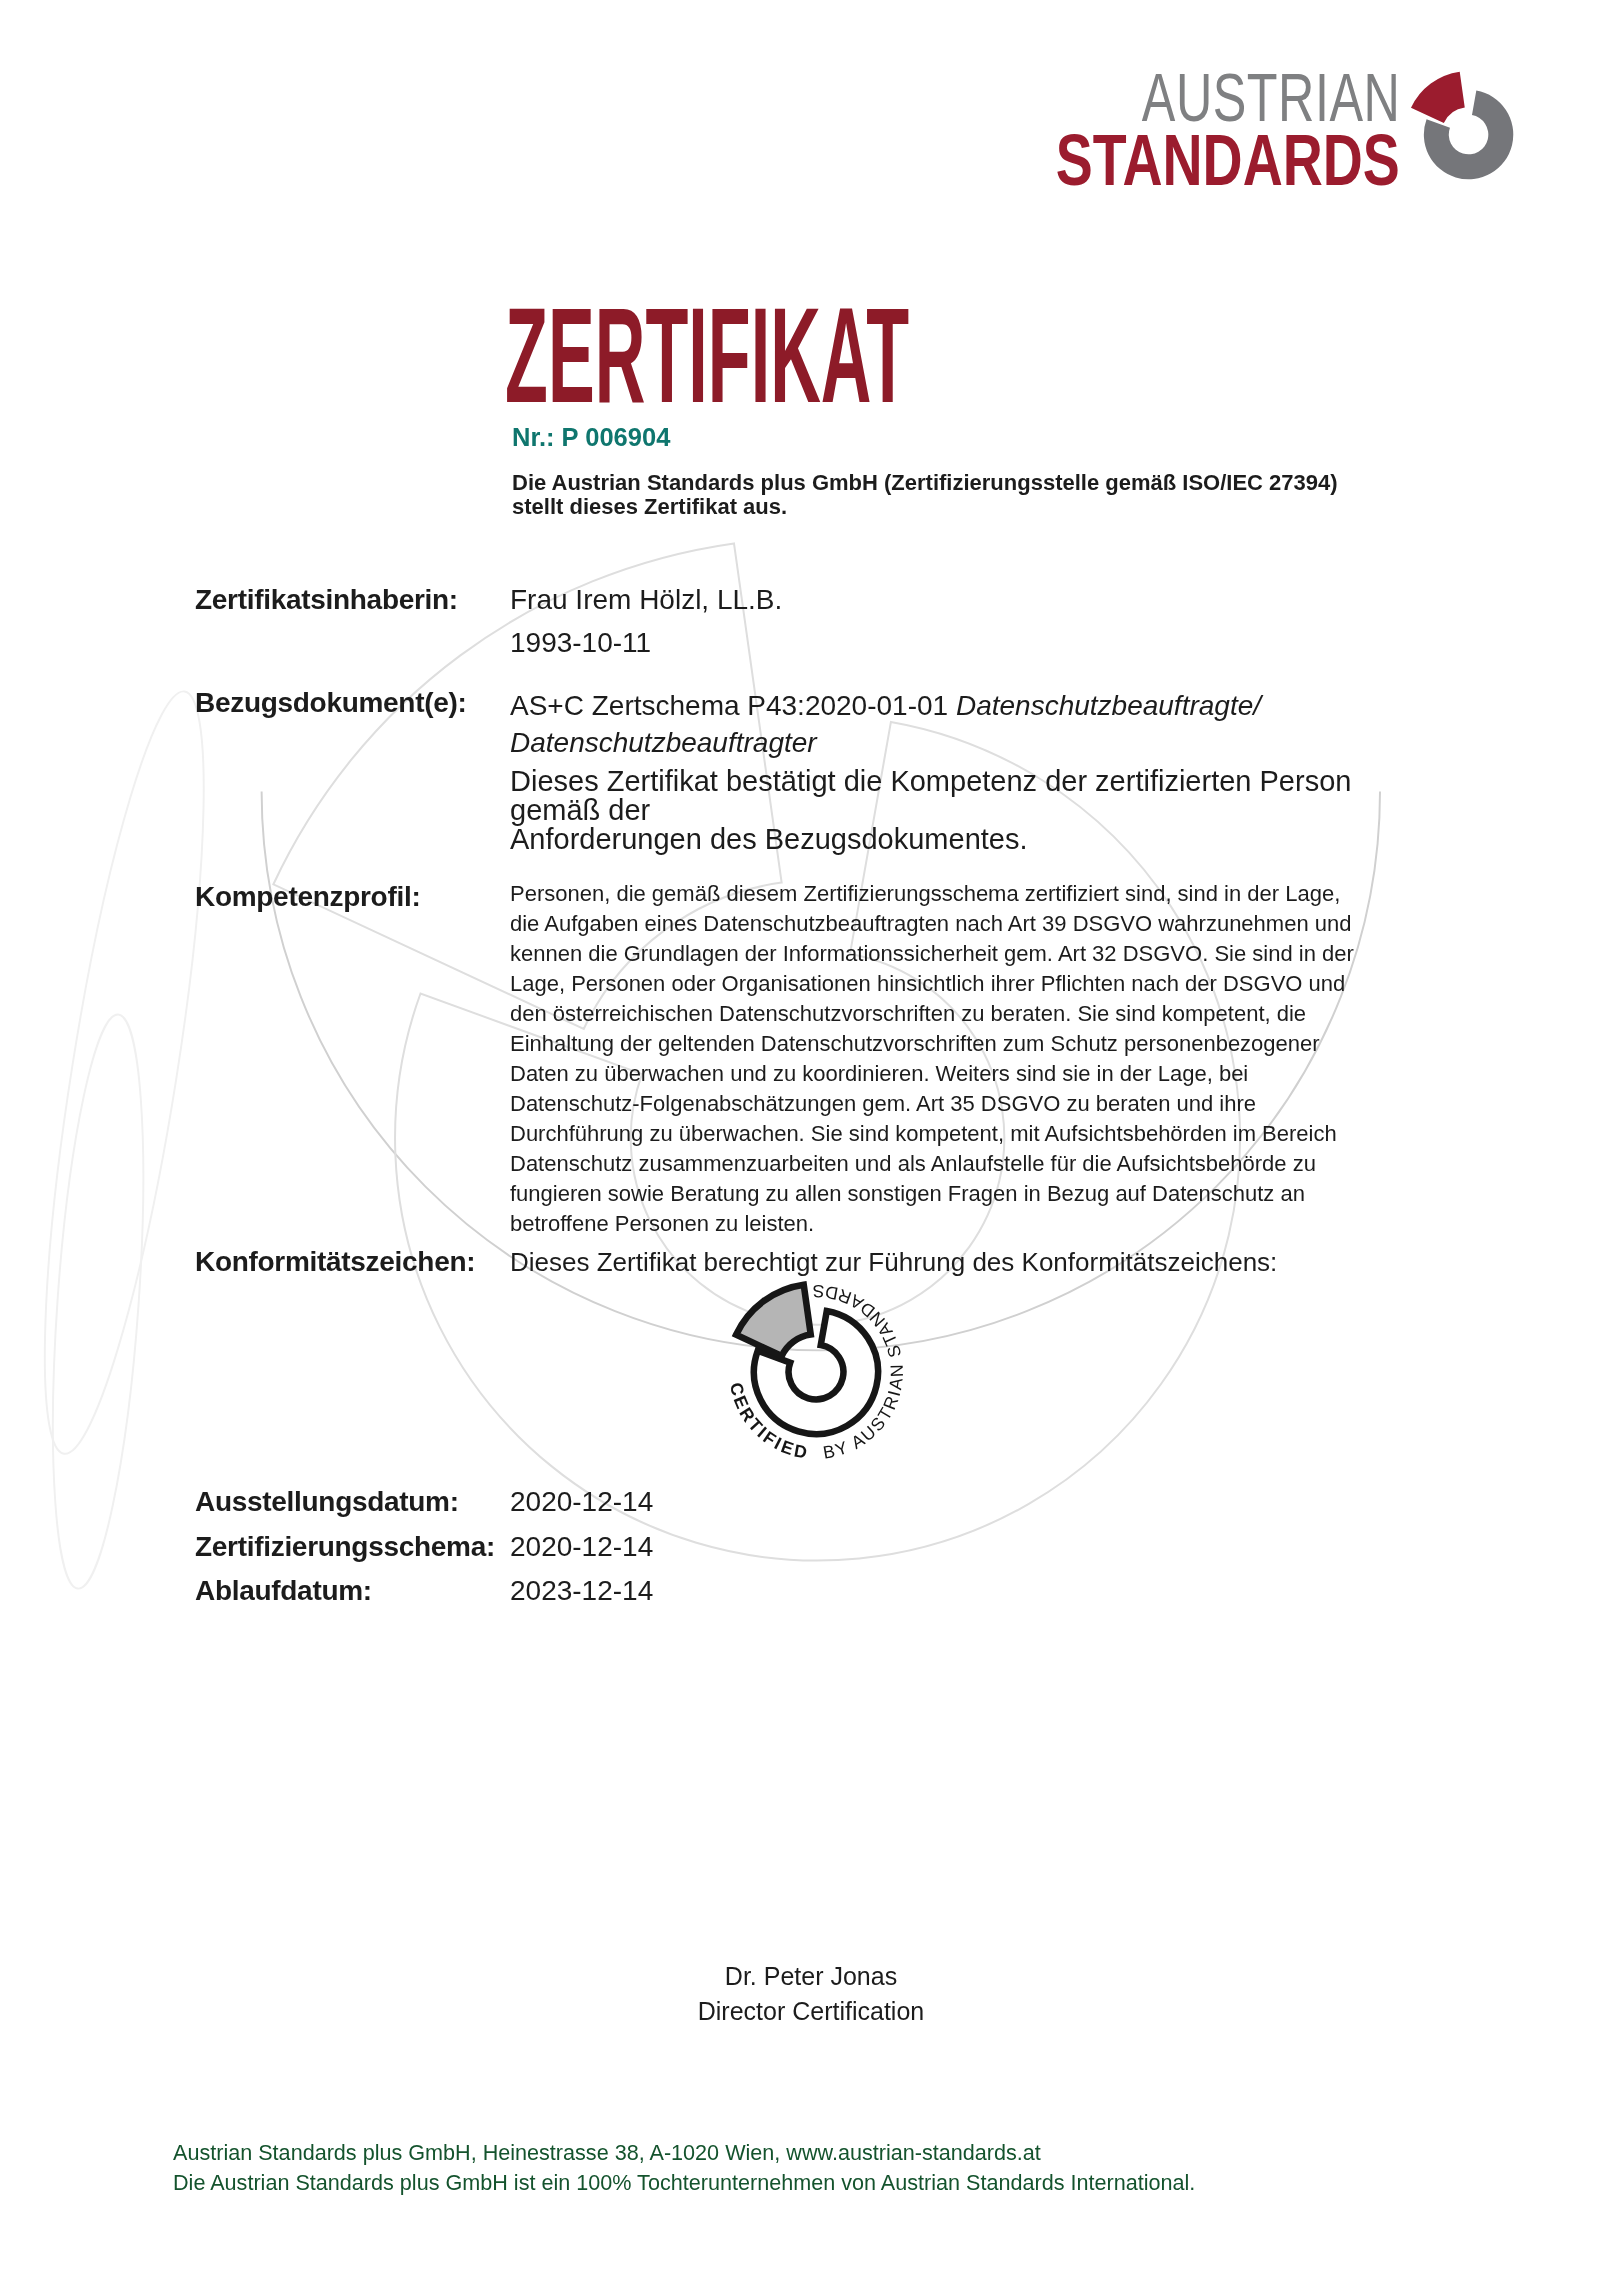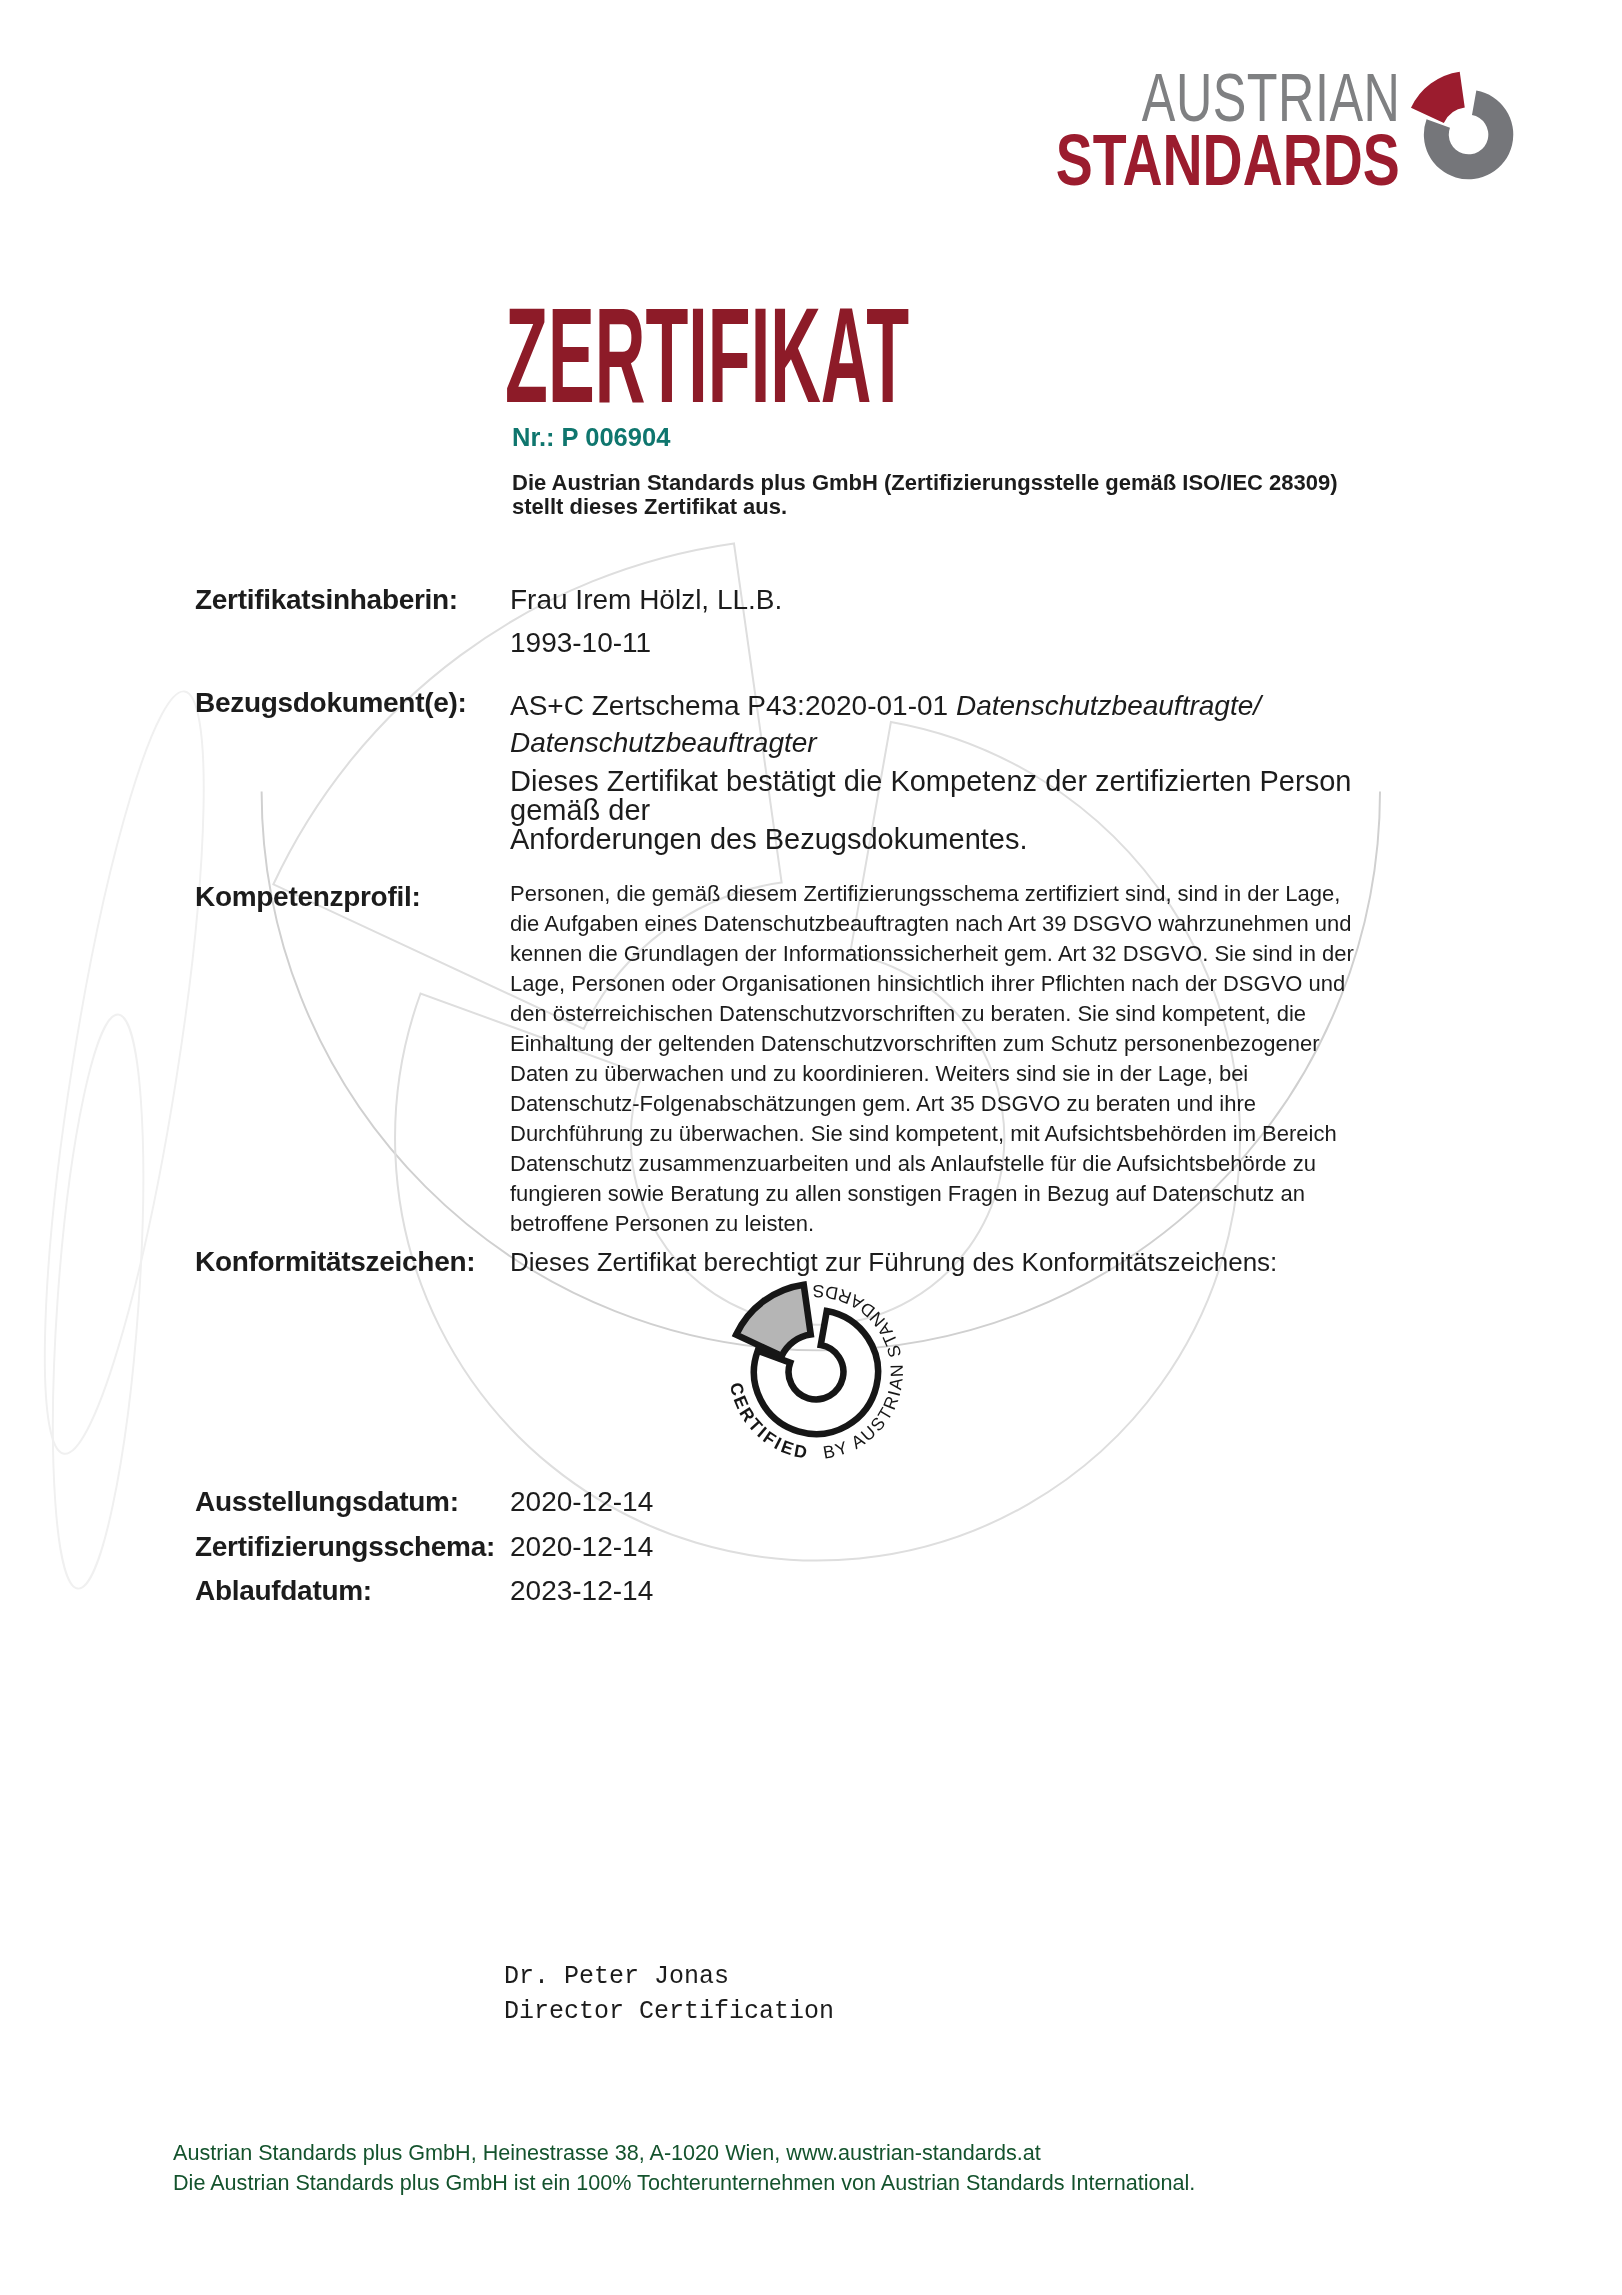--- a/index.html
+++ b/index.html
@@ -61,24 +61,23 @@
   .small{font-size:22px;line-height:30px;white-space:pre-line;width:850px;}
   .note{font-size:29px;line-height:29px;white-space:pre-line;width:870px;}
   .ital{font-style:italic;}
   .ref-line2{display:block;}
   .ref-val{line-height:37px;}
   .conformity-val{font-size:26px;}
 
   .seal{left:705px;top:1261px;}
 
   .signature{
-    left:504px;top:1959px;width:654px;
-    font-size:25px;line-height:35px;
+    left:484px;top:1959px;width:654px;
+    text-align:center;font-size:25px;line-height:35px;
     white-space:pre-line;
-    font-family:Liberation Mono, monospace;
   }
   .footer{
     left:173px;top:2138px;
     font-size:21.6px;line-height:30px;color:#14532d;white-space:nowrap;
   }
 </style>
 </head>
 <body>
 
 <div class="page">
@@ -99,21 +98,21 @@
 
     <div class="abs brand-austrian">AUSTRIAN</div>
     <div class="abs brand-standards">STANDARDS</div>
     <svg class="abs brand-mark" width="113" height="120" viewBox="-135 -150 240 255" aria-hidden="true">
       <path d="M 16.50 -93.56 A 95 95 0 1 1 -89.27 -32.49 L -39.47 -14.36 A 42 42 0 1 0 7.29 -41.36 Z" fill="#75767a"></path>
       <path d="M -8.07 -57.44 A 58 58 0 0 0 -52.57 -24.51 L -122.35 -57.05 A 135 135 0 0 1 -18.79 -133.69 Z" fill="#9b1c2e"></path>
     </svg>
 
     <div class="abs doc-title">ZERTIFIKAT</div>
     <div class="abs cert-no">Nr.: P 006904</div>
-    <div class="abs intro">Die Austrian Standards plus GmbH (Zertifizierungsstelle gemäß ISO/IEC 28309)
+    <div class="abs intro">Die Austrian Standards plus GmbH (Zertifizierungsstelle gemäß ISO/IEC 27394)
 stellt dieses Zertifikat aus.</div>
 
     <div class="abs lbl" style="top:584px">Zertifikatsinhaberin:</div>
     <div class="abs val" style="top:584px">Frau Irem Hölzl, LL.B.</div>
     <div class="abs val" style="top:627px">1993-10-11</div>
 
     <div class="abs lbl" style="top:687px">Bezugsdokument(e):</div>
     <div class="abs val ref-val" style="top:687px">
       <span>AS+C Zertschema P43:2020-01-01</span>&nbsp;<span class="ital">Datenschutzbeauftragte/</span>
       <span class="ital ref-line2">Datenschutzbeauftragter</span>

